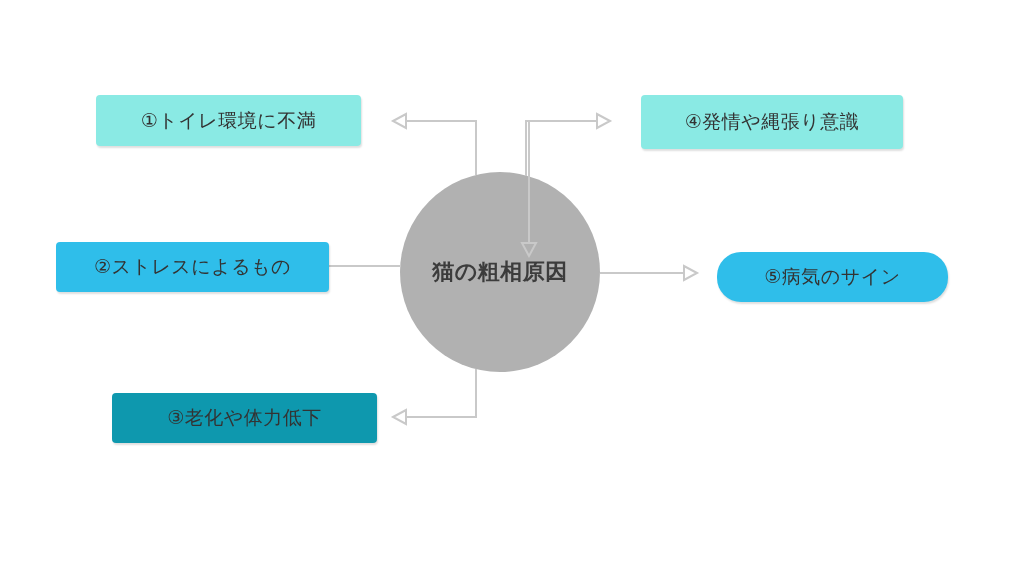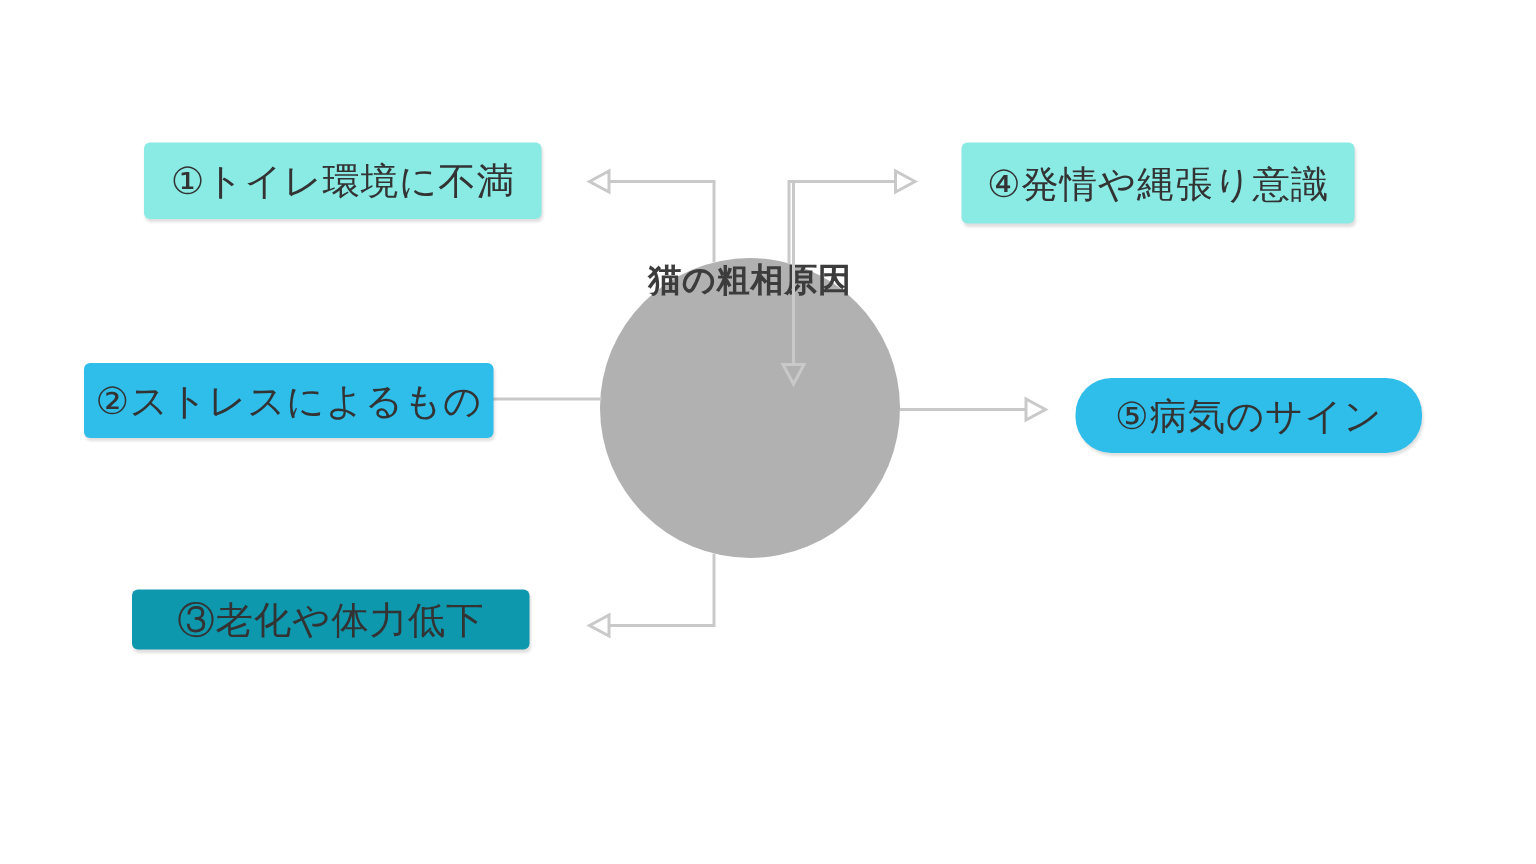--- a/index.html
+++ b/index.html
@@ -32,49 +32,50 @@
   }
   .center-node {
     position: absolute;
     left: 400px;
     top: 172px;
     width: 200px;
     height: 200px;
     border-radius: 50%;
     z-index: 1;
     display: flex;
+    align-items: center;
     justify-content: center;
   }
   .center-node .label {
     font-size: 22px;
     font-weight: 600;
     color: #3c3c3c;
     letter-spacing: 0.5px;
     white-space: nowrap;
   }
   .node {
     position: absolute;
     z-index: 3;
     display: flex;
     align-items: center;
     justify-content: center;
     border-radius: 4px;
     box-shadow: 1px 2px 2px rgba(0,0,0,0.13);
   }
   .node .label {
-    font-size: 25px;
+    font-size: 19px;
     font-weight: 500;
     color: #333333;
     letter-spacing: 0.5px;
     white-space: nowrap;
     text-align: right;
   }
   .n1 { left: 96px;  top: 95px;  width: 265px; height: 51px; }
   .n2 { left: 56px;  top: 242px; width: 273px; height: 50px; }
-  .n3 { left: 88px;  top: 393px; width: 265px; height: 40px; font-family: Liberation Serif, serif; }
+  .n3 { left: 112px;  top: 393px; width: 265px; height: 50px; }
   .n4 { left: 641px; top: 95px;  width: 262px; height: 54px; }
   .n5 { left: 717px; top: 252px; width: 231px; height: 50px; }
 </style>
 </head>
 <body>
 
 <div class="stage" style="background-color: rgb(255, 255, 255);">
 
   <div class="center-node" style="background-color: rgb(177, 177, 177);">
     <span class="label">猫の粗相原因</span>

